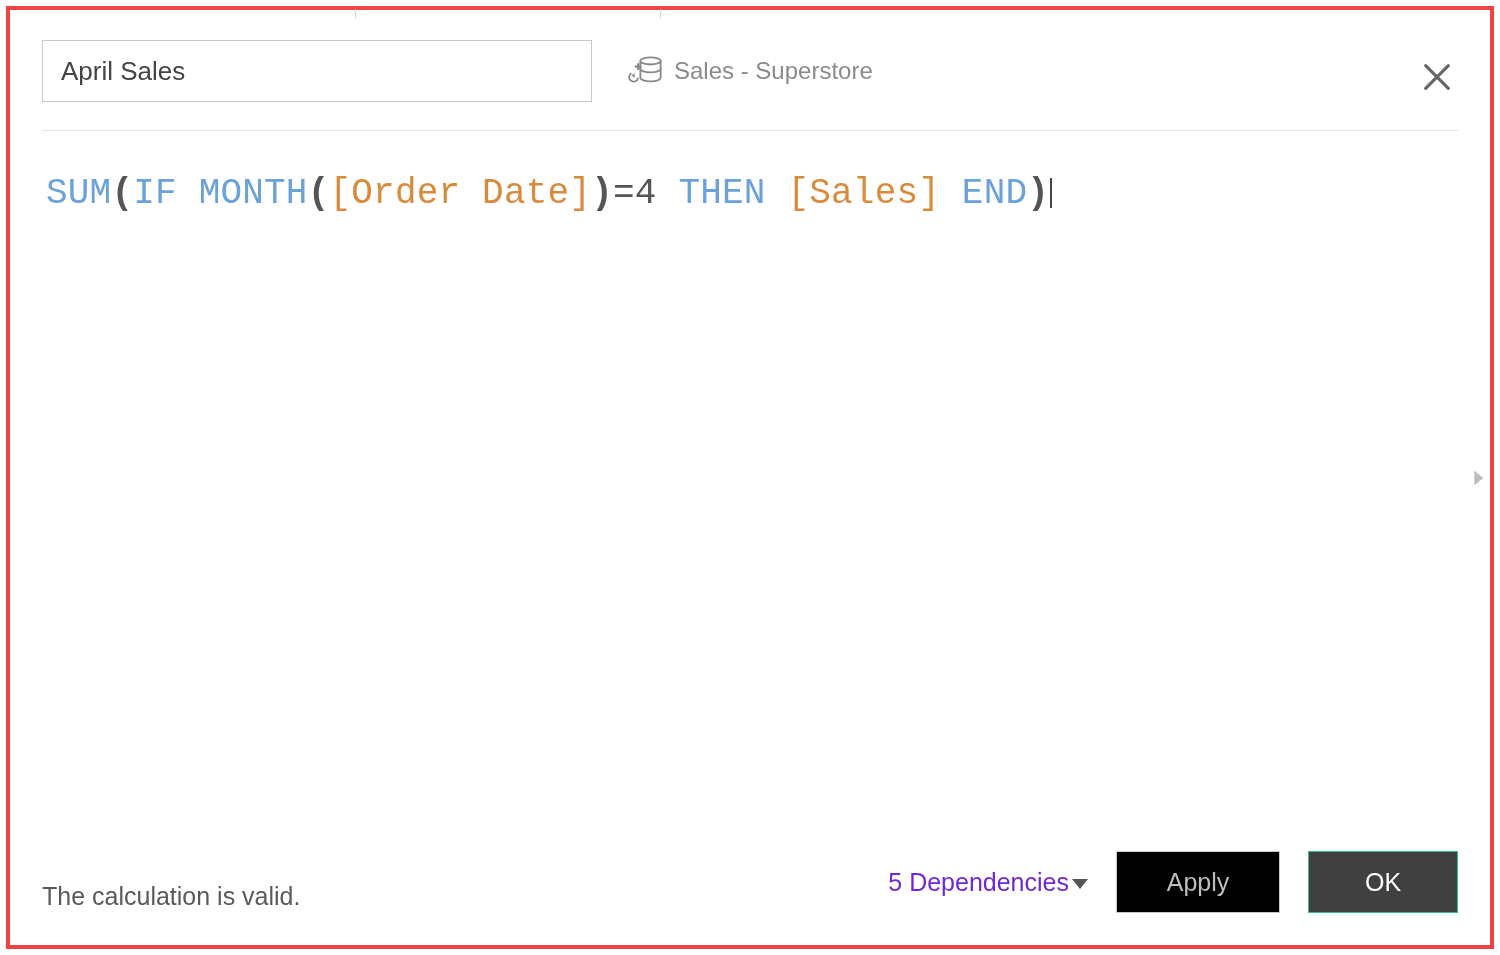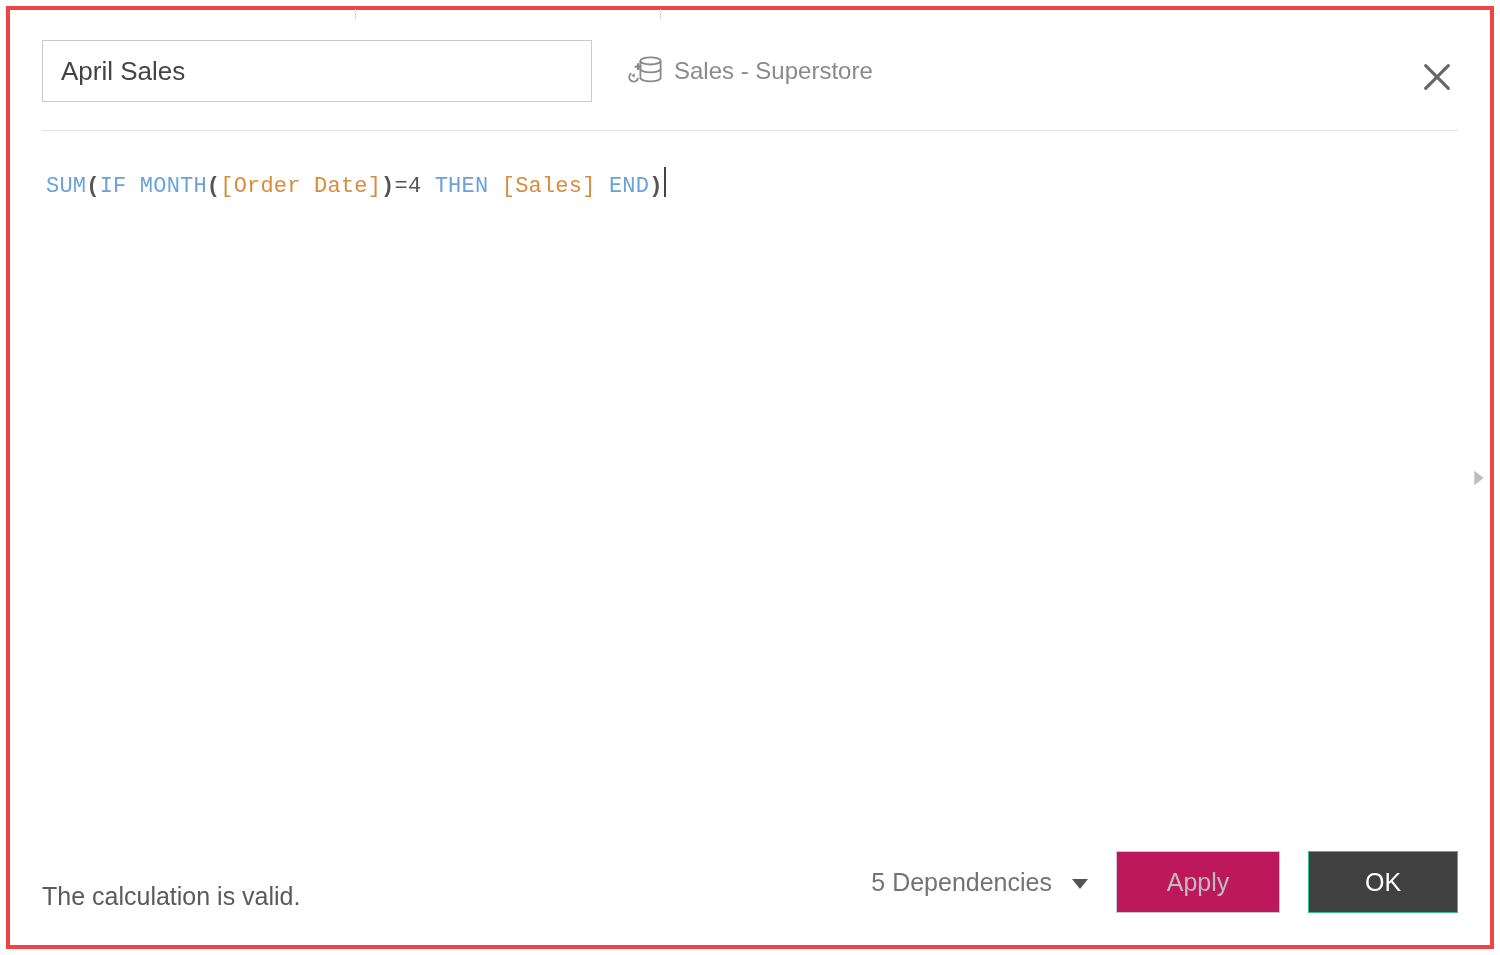--- a/index.html
+++ b/index.html
@@ -69,21 +69,21 @@
   .hr {
     margin: 28px 32px 0 32px;
     height: 1px;
     background: #e3e3e3;
   }
 
   .editor {
     flex: 1 1 auto;
     padding: 36px 34px 0 36px;
     font-family: "Consolas", "Menlo", "Courier New", monospace;
-    font-size: 22px;
+    font-size: 36px;
     line-height: 1.5;
     color: #555;
     position: relative;
     white-space: pre;
     letter-spacing: 0.2px;
   }
   .tok-func  { color: #6aa2d9; }
   .tok-kw    { color: #6aa2d9; }
   .tok-field { color: #d98b3c; }
   .tok-punct { color: #555; font-weight: 600;}
@@ -114,41 +114,41 @@
     font-size: 25px;
   }
   .status {
     flex: 1 1 auto;
     color: #5a5a5a;
     margin-top: 28px;
   }
   .deps {
     display: flex;
     align-items: center;
-    gap: 20px;
-    color: #737373;
+    gap: 3px;
+    color: #6d28d9;
     cursor: pointer;
   }
   .deps .tri {
     width: 0; height: 0;
     border-left: 8px solid transparent;
     border-right: 8px solid transparent;
     border-top: 10px solid #555;
     margin-top: 3px;
   }
   .btn {
     height: 62px;
     min-width: 164px;
     padding: 0 28px;
     font-size: 25px;
     display: inline-flex;
     align-items: center;
     justify-content: center;
     border: 1px solid #c9c9c9;
-    background: #be185d;
+    background: #000000;
     color: #bdbdbd;
     cursor: pointer;
   }
   .btn.apply { color: #bdbdbd; }
   .btn.ok {
     background: #404040;
     border-color: #33bd93;
     color: #fff;
     min-width: 150px;
   }

